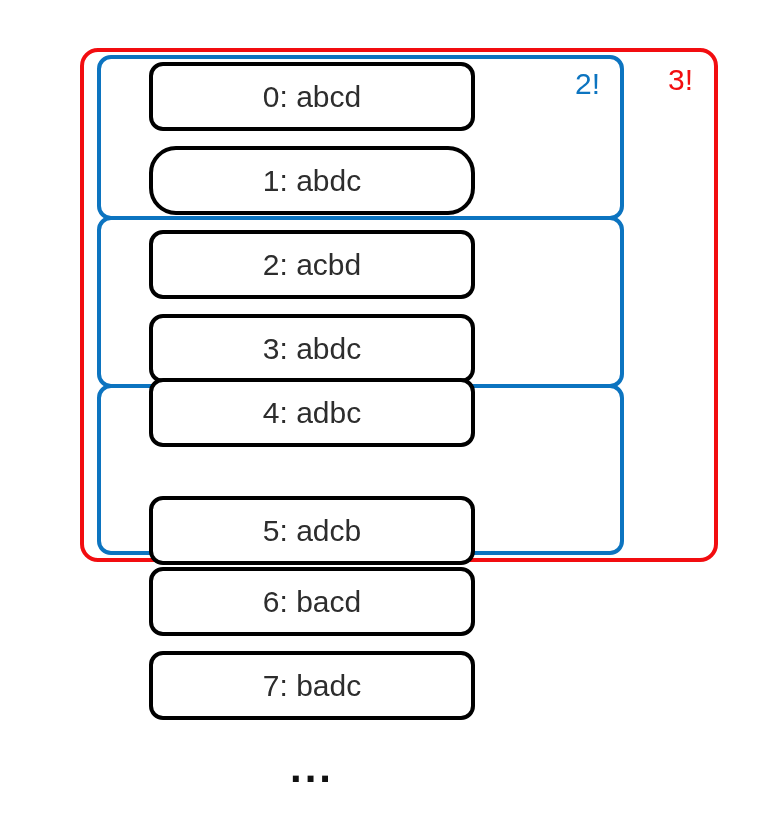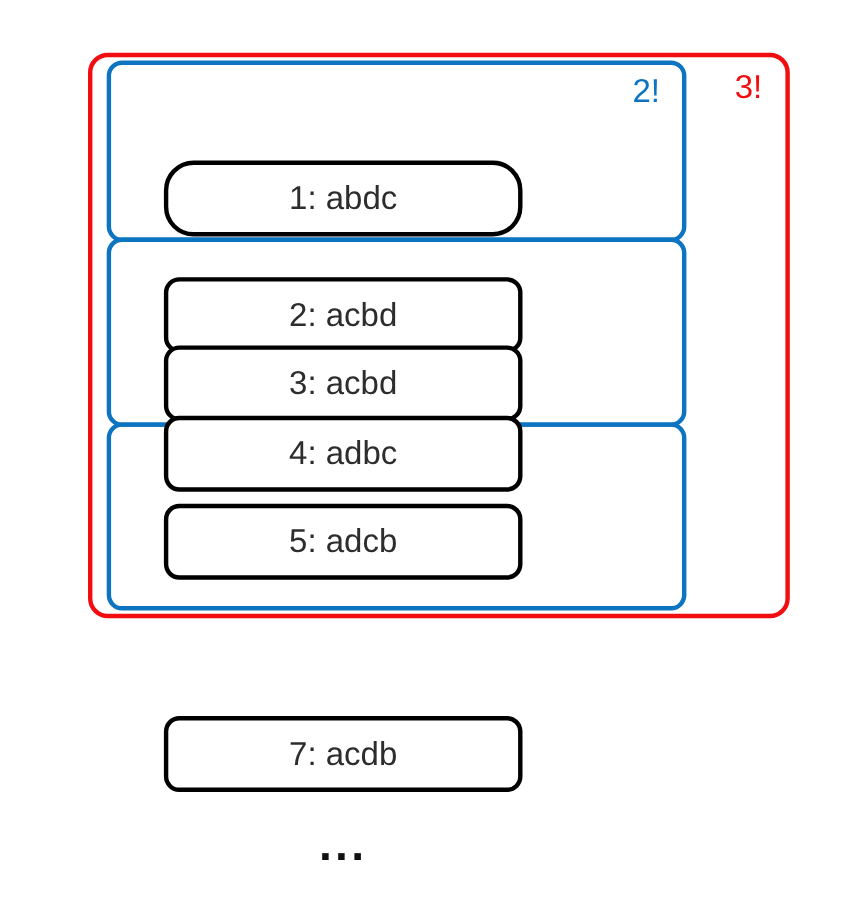--- a/index.html
+++ b/index.html
@@ -67,24 +67,24 @@
     box-sizing: border-box;
     background: #ffffff;
     display: flex;
     align-items: center;
     justify-content: center;
     font-size: 30px;
     color: var(--c-text, #2d2d2d);
   }
   .p0 { top: 62px; }
   .p1 { top: 146px; border-radius: 27px; }
-  .p2 { top: 230px; margin-top: 22px; }
+  .p2 { top: 230px; }
   .p3 { top: 314px; }
   .p4 { top: 378px; }
-  .p5 { top: 458px; }
+  .p5 { top: 496px; }
   .p6 { top: 567px; }
   .p7 { top: 651px; }
   
   .ellipsis {
     position: absolute;
     left: 149px;
     top: 746px;
     width: 326px;
     height: 48px;
     line-height: 44px;
@@ -103,22 +103,24 @@
   <div class="outer-group">
     <span class="outer-label">3!</span>
   </div>
 
   <div class="inner-group ig1">
     <span class="inner-label">2!</span>
   </div>
   <div class="inner-group ig2"></div>
   <div class="inner-group ig3"></div>
 
+  <div class="perm-box p0">0: abcd</div>
   <div class="perm-box p1">1: abdc</div>
   <div class="perm-box p2">2: acbd</div>
-  <div class="perm-box p3">3: acbd</div>
+  <div class="perm-box p3">3: abdc</div>
   <div class="perm-box p4">4: adbc</div>
   <div class="perm-box p5">5: adcb</div>
-  <div class="perm-box p7">7: acdb</div>
+  <div class="perm-box p6">6: bacd</div>
+  <div class="perm-box p7">7: badc</div>
 
   <div class="ellipsis">...</div>
 
 </div>
 
 </body></html>

